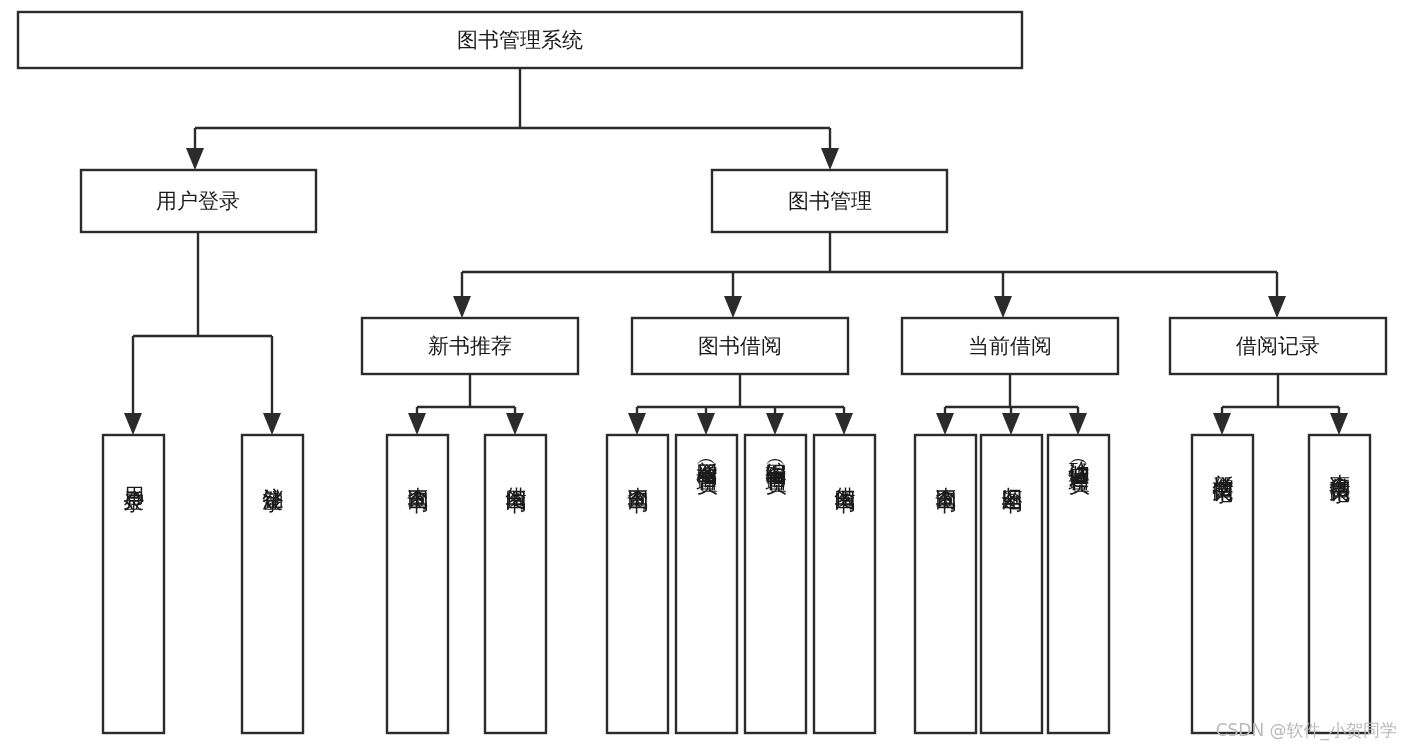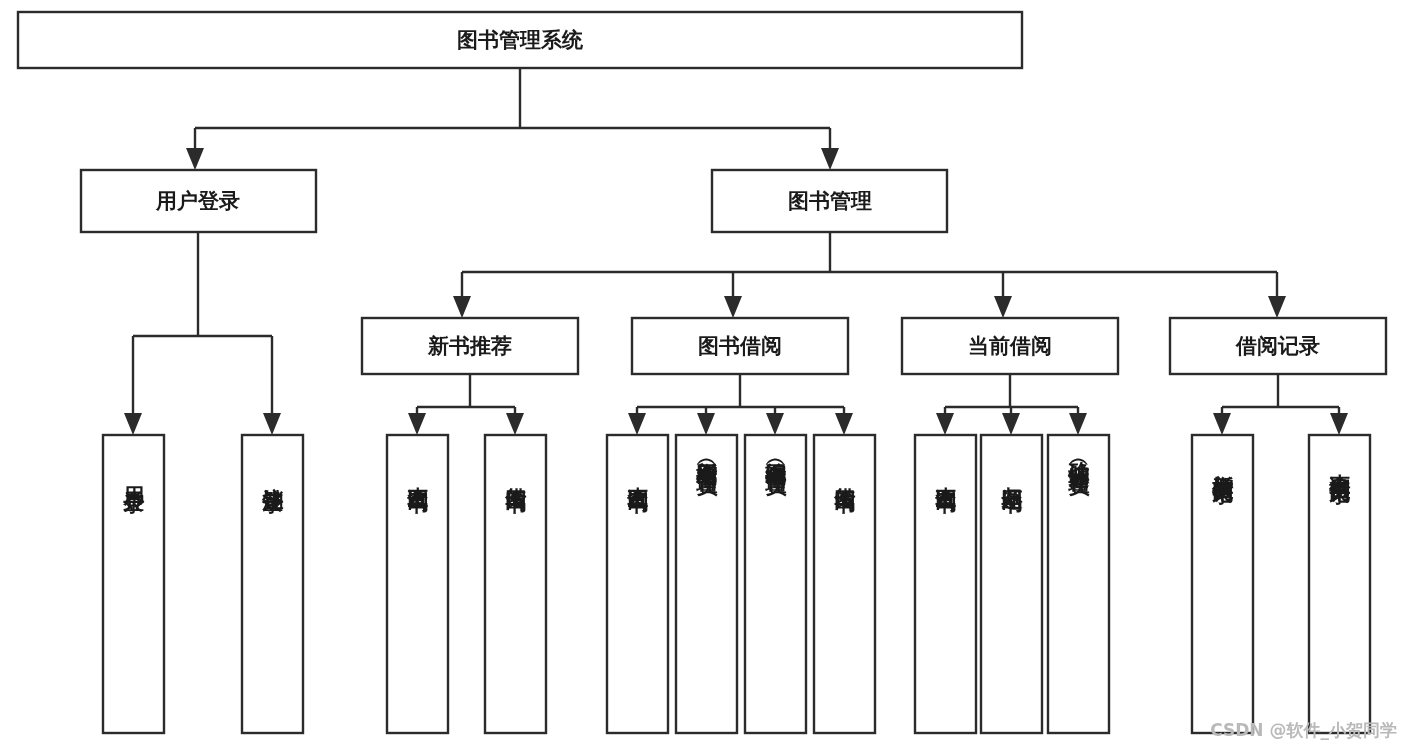--- a/index.html
+++ b/index.html
@@ -10,21 +10,20 @@
   }
   body {
     font-family: "DejaVu Sans", "Liberation Sans", sans-serif;
   }
   #diagram-root {
     position: relative;
     width: 1405px;
     height: 747px;
     background: #ffffff;
     overflow: hidden;
-    font-weight: bold;
   }
   svg.diagram-canvas {
     position: absolute;
     left: 0;
     top: 0;
     width: 1405px;
     height: 747px;
     display: block;
   }
   .node-box {

